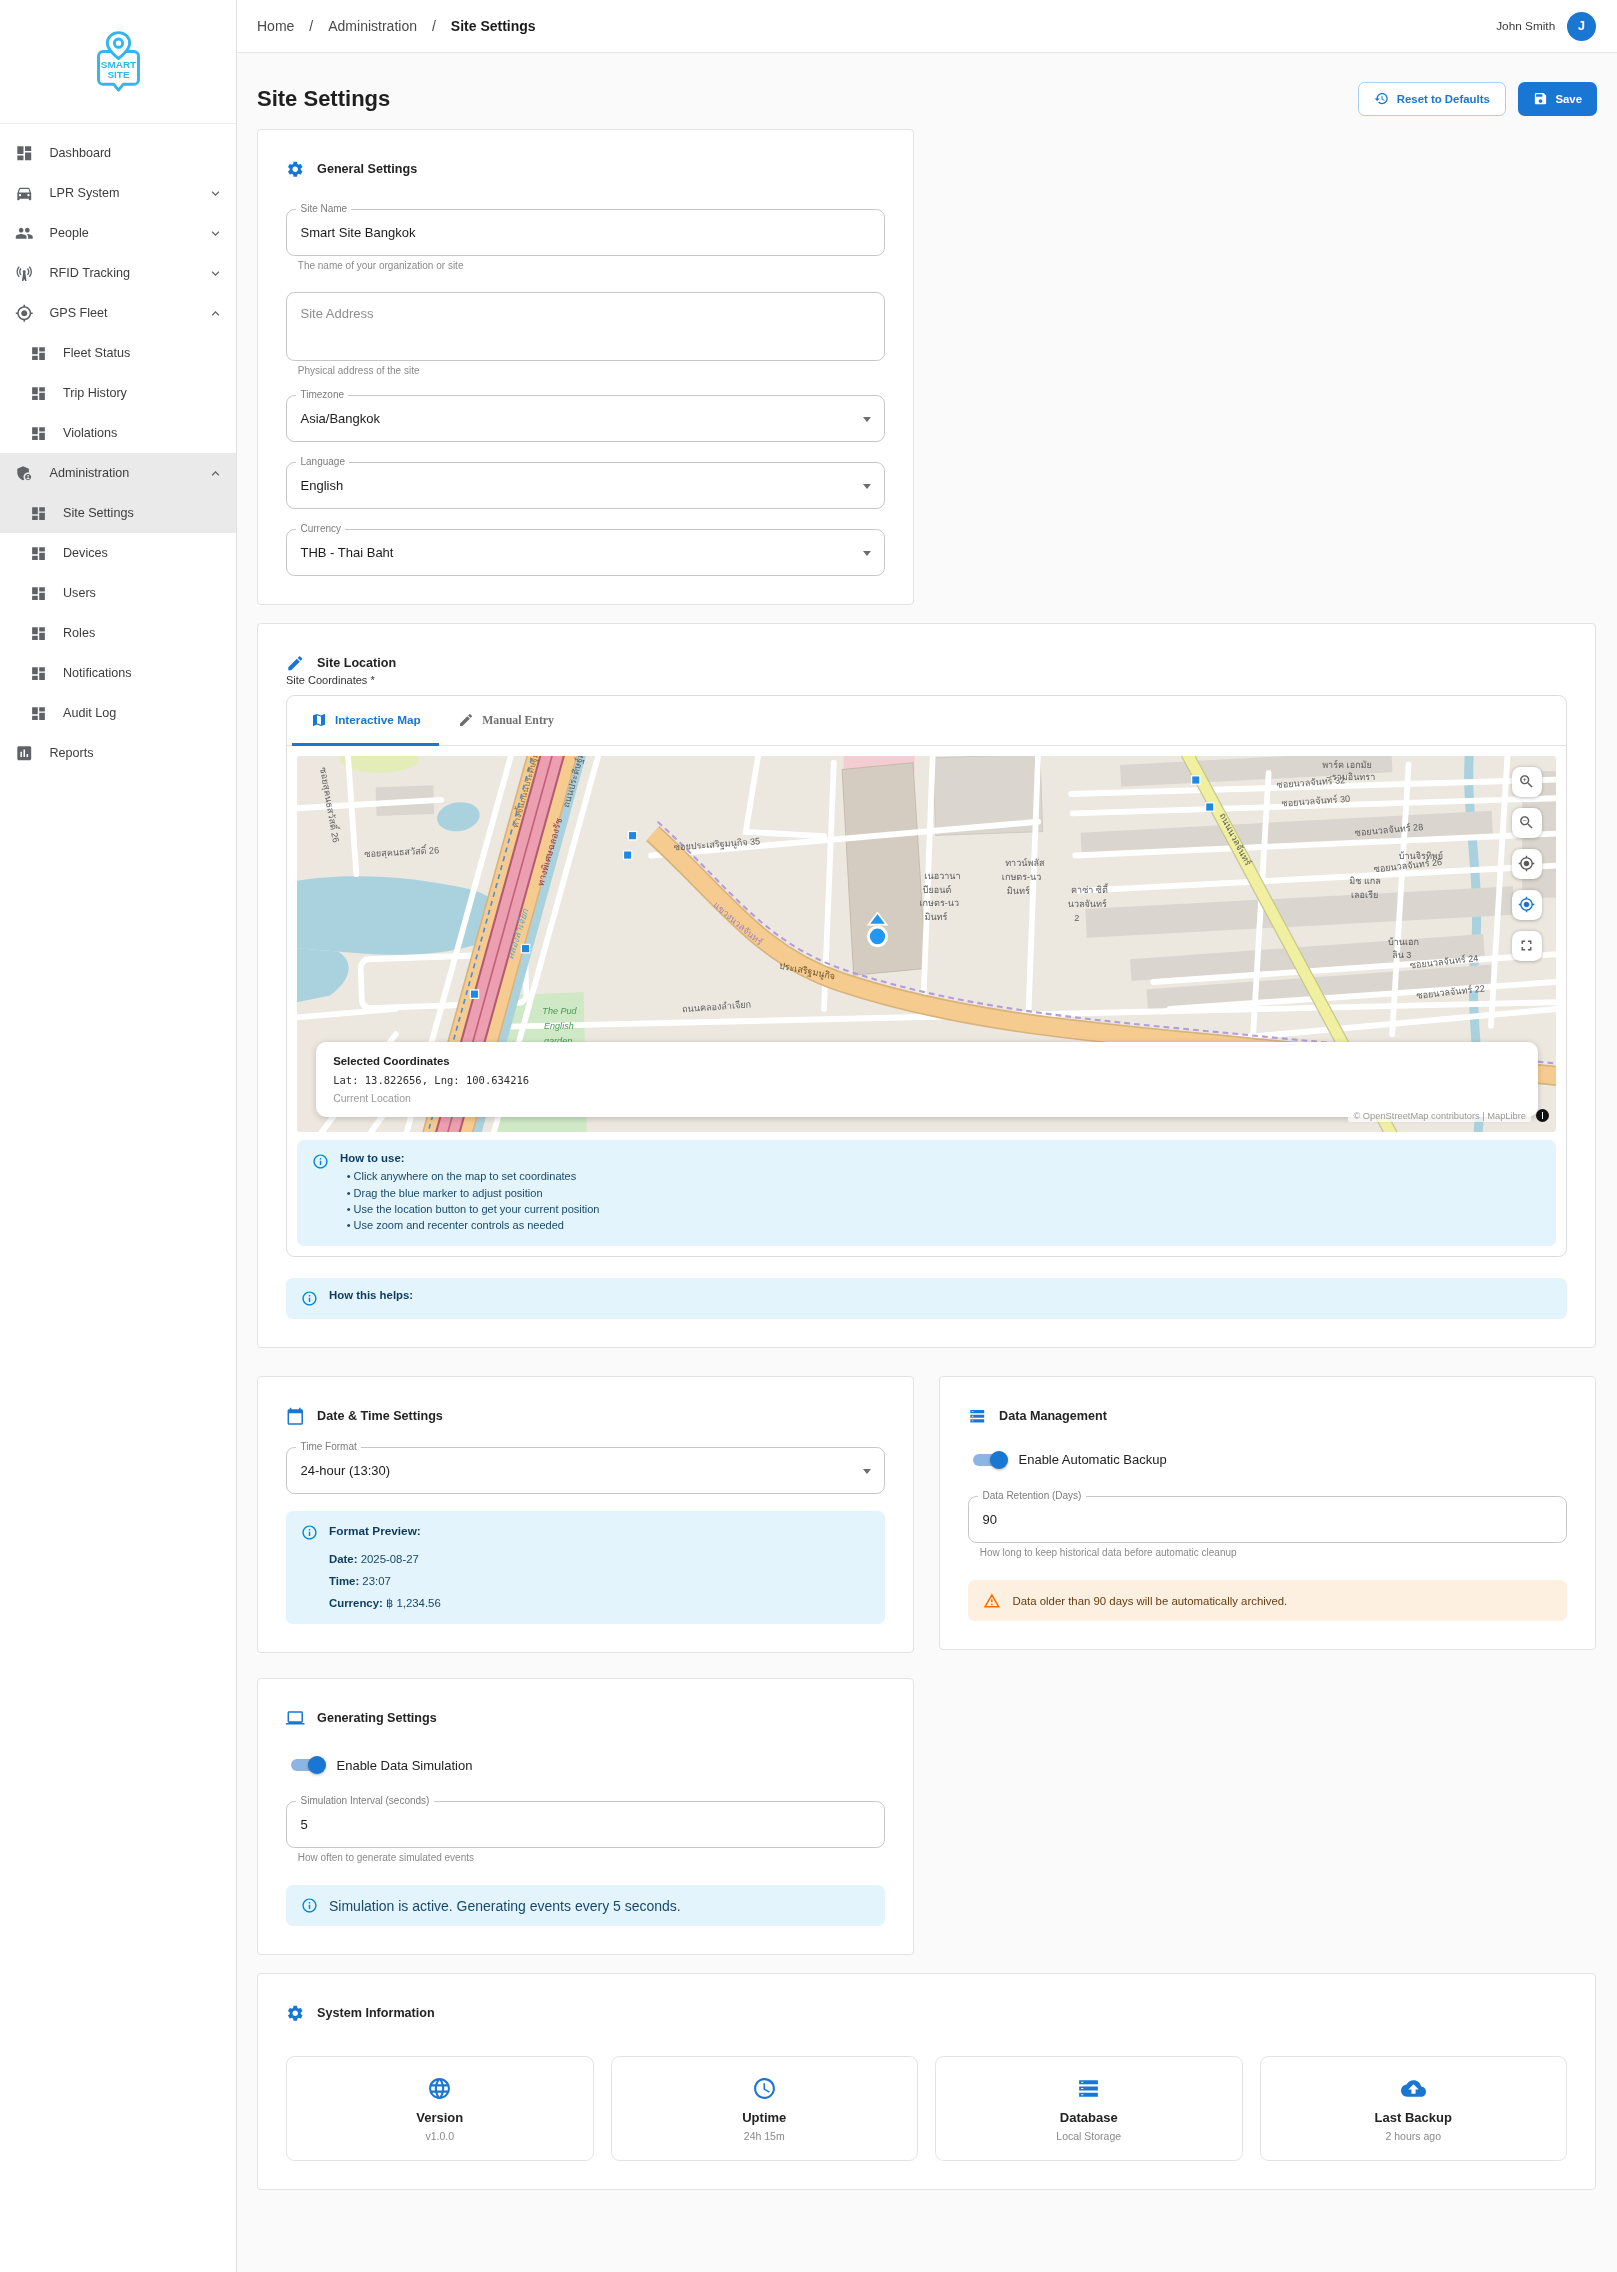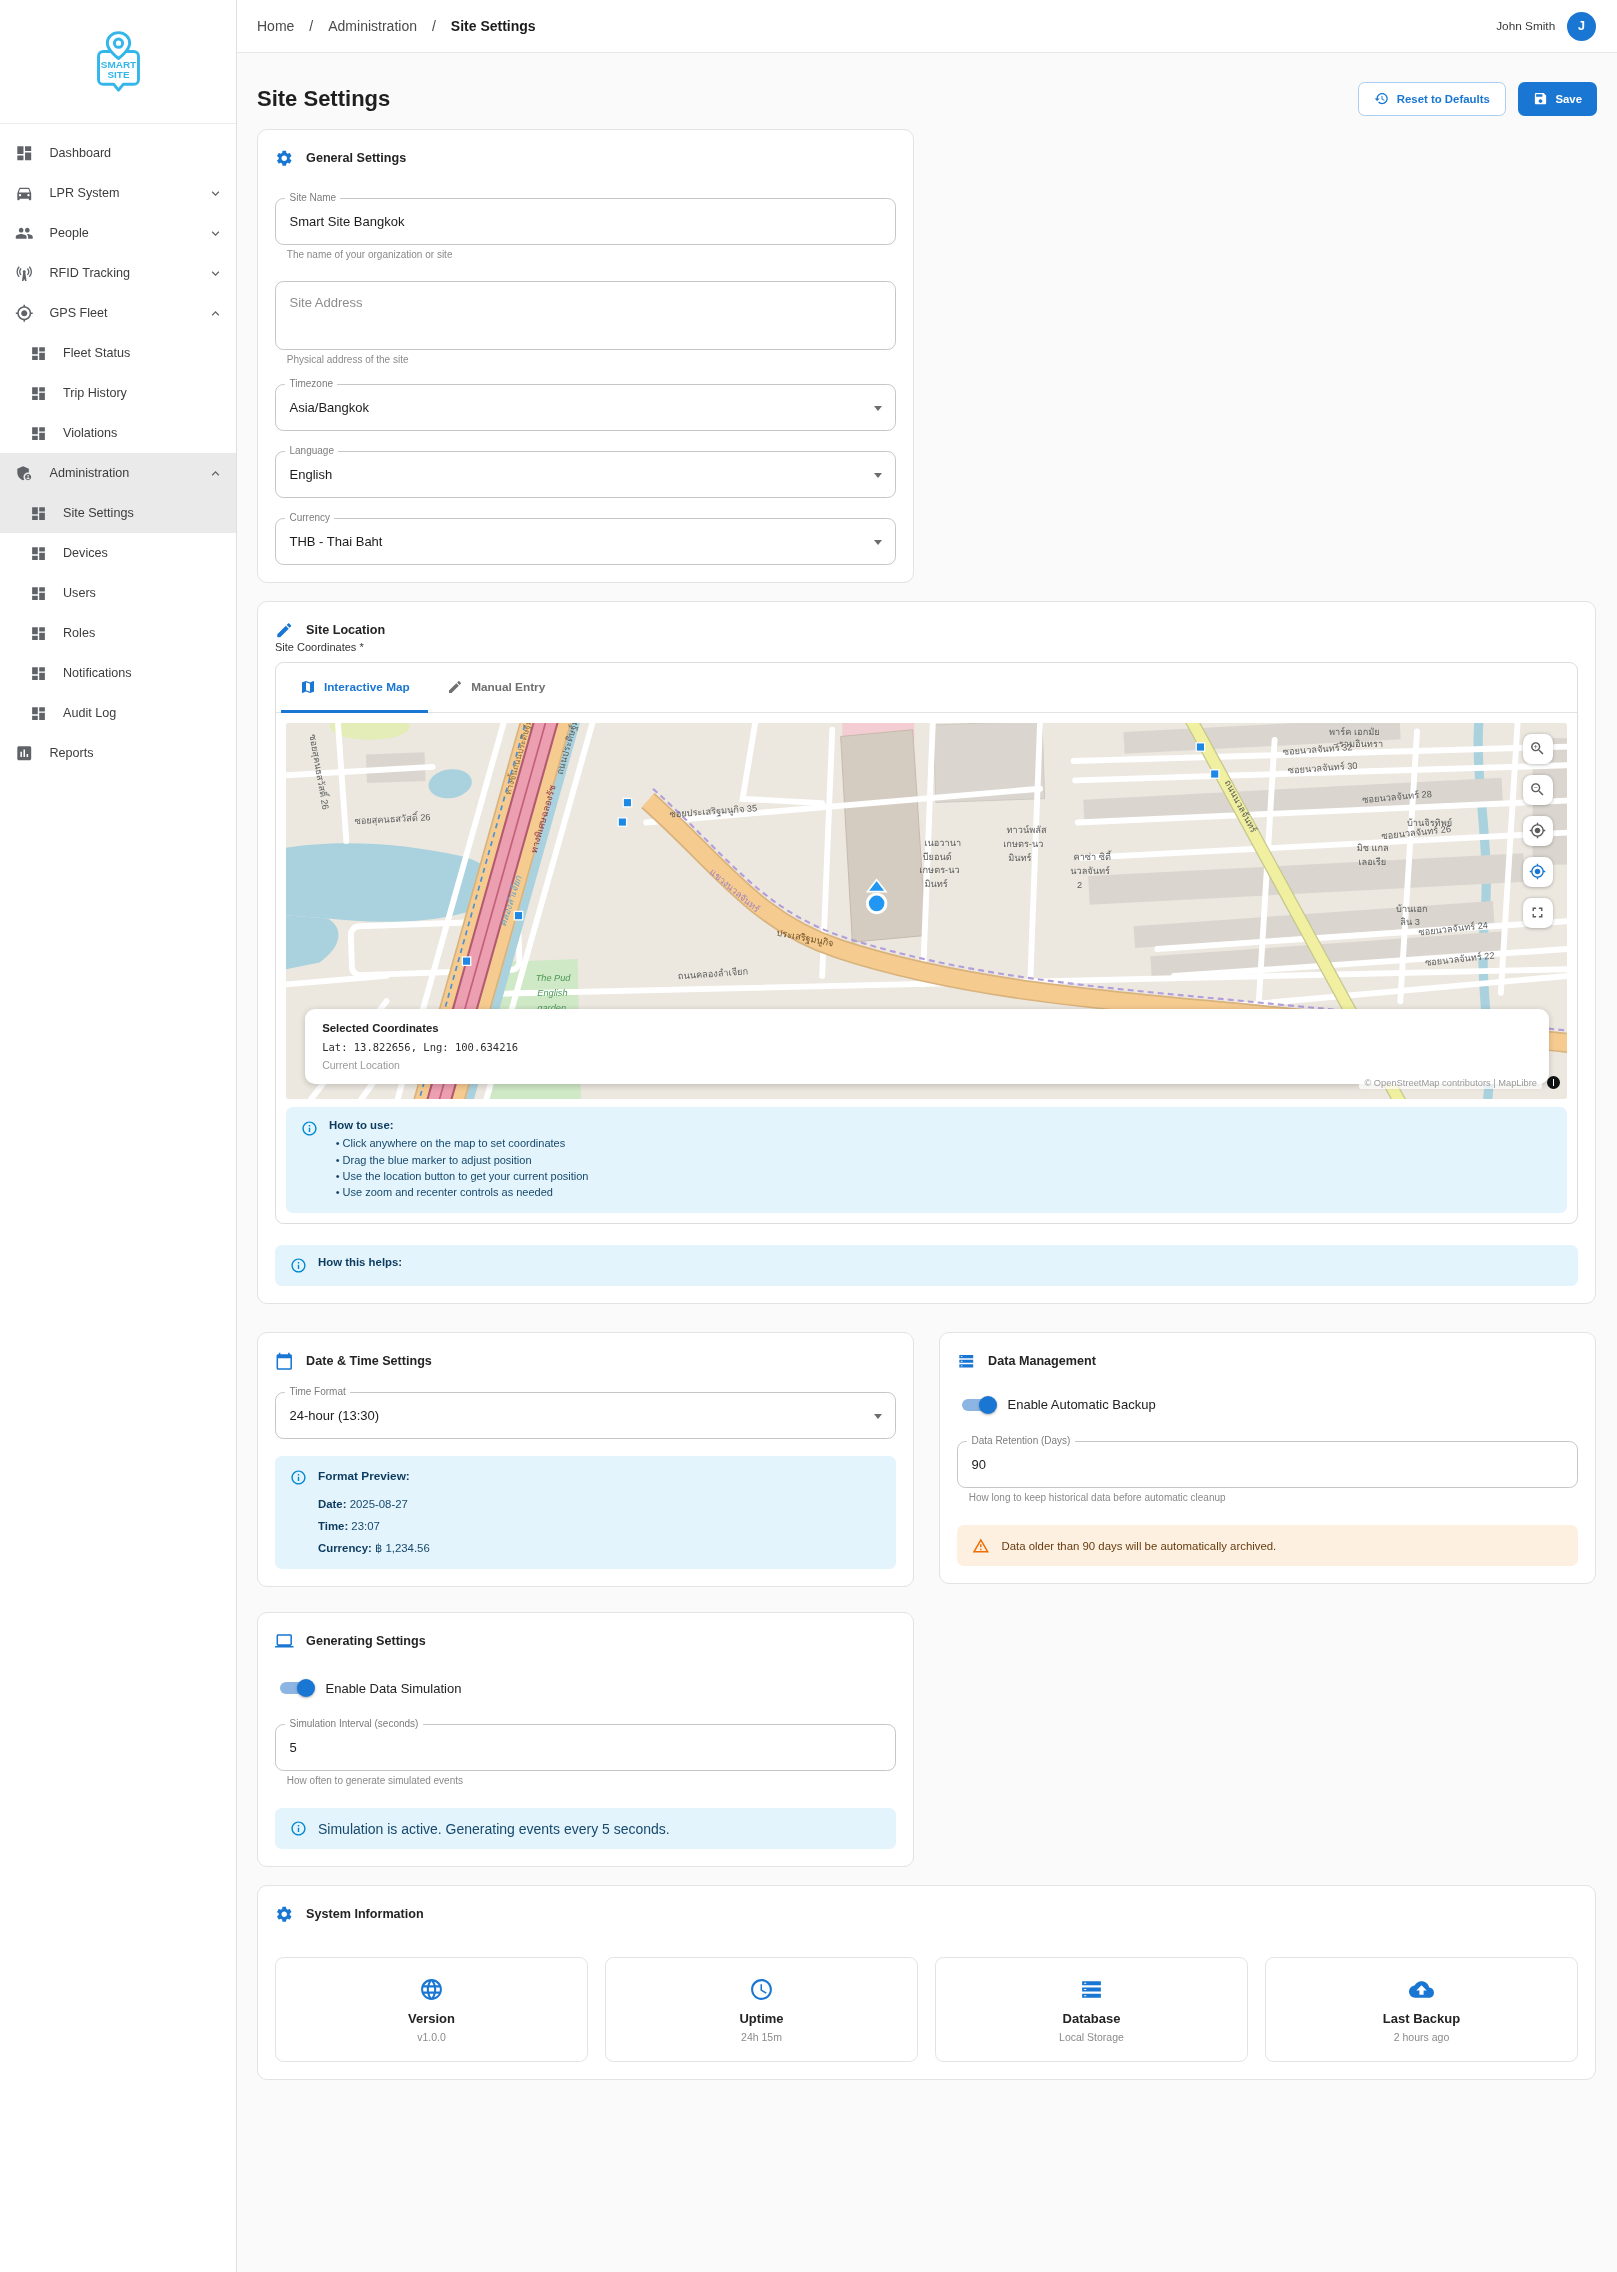--- a/index.html
+++ b/index.html
@@ -31,21 +31,21 @@
   
   .content { position:absolute; left:237px; top:53px; width:1381px; padding:0 21px 10px 20px; }
   .title-row { padding-top:26px; height:65px; display:flex; align-items:center; }
   .page-title { font-size:22px; font-weight:bold; color:#1f1f1f; }
   .actions { margin-left:auto; display:flex; gap:12px; }
   .btn { height:34px; border-radius:6.7px; display:flex; align-items:center; gap:7.6px; padding:0 15px; font-size:11.4px; font-weight:bold; cursor:pointer; }
   .btn .ic { width:15px; height:15px; display:flex; }
   .btn-outline { border:0.8px solid #a9cdf3; color:#1976d2; background:#fff; }
   .btn-primary { background:#1976d2; color:#fff; }
 
-  .card { background:#fff; border:0.8px solid #e3e3e3; border-radius:10px; padding:17px; }
+  .card { background:#fff; border:0.8px solid #e3e3e3; border-radius:4px; padding:28px; }
   .card-head { display:flex; align-items:center; gap:12.6px; height:22px; }
   .card-head .ic { width:18.5px; height:18.5px; color:#1976d2; display:flex; }
   .card-head .ctitle { font-size:12.6px; font-weight:bold; color:#242424; }
 
   .w-half { width:657px; }
   .w-full { width:1339px; }
 
   .field { position:relative; border:0.8px solid #c6c6c6; border-radius:8.4px; background:#fff; }
   .flabel { position:absolute; top:-6.7px; left:9.3px; background:#fff; padding:0 4.2px; font-size:10px; color:#7c7c7c; line-height:11.8px; }
   .fvalue { padding:15px 13.5px; font-size:13px; color:#1c1c1c; }
@@ -71,21 +71,21 @@
   .warnbox .wtext { font-size:11.4px; color:#653c10; }
 
   
   .coords-label { font-size:11px; color:#333; }
   .tabbox { margin-top:8.4px; border:0.8px solid #dcdcdc; border-radius:8.4px; }
   .tabs { display:flex; border-bottom:0.8px solid #e3e3e3; height:50px; padding:0 5px; }
   .tab { display:flex; align-items:center; gap:8.4px; padding:0 18.5px; font-size:11.8px; font-weight:bold; cursor:pointer; position:relative;text-align:center; }
   .tab .ic { width:16px; height:16px; display:flex; }
   .tab.active { color:#1976d2; }
   .tab.active:after { content:""; position:absolute; left:0; right:0; bottom:-0.8px; height:2.5px; background:#1976d2; }
-  .tab.idle { color:#6f6f6f; }
+  .tab.idle { color:#6f6f6f;font-family:Liberation Serif, serif; }
   .tabpanel { padding:10px; }
   .mapwrap { position:relative; height:376px; border-radius:3.4px; overflow:hidden; background:#ece8e0; }
   .mapwrap svg.mapsvg { display:block; width:100%; height:376px; }
   .map-ctrl { position:absolute; right:14.3px; top:11px; display:flex; flex-direction:column; gap:11px; }
   .mbtn { width:30px; height:30px; background:#fff; border-radius:8.4px; box-shadow:0 0.8px 3.4px rgba(0,0,0,.25); display:flex; align-items:center; justify-content:center; cursor:pointer; }
   .mbtn .ic { width:17px; height:17px; color:#5c5c5c; display:flex; }
   .mbtn.blue .ic { color:#1976d2; }
   .sel-card { position:absolute; left:18.5px; right:18.5px; bottom:15px; background:#fff; border-radius:10px; box-shadow:0 1.7px 6.7px rgba(0,0,0,.18); padding:12.6px 17.7px; }
   .sel-title { font-size:11.4px; font-weight:bold; color:#212121; }
   .sel-coords { margin-top:7.6px; font-family:"DejaVu Sans Mono", monospace; font-size:10.5px; color:#2e2e2e; }

